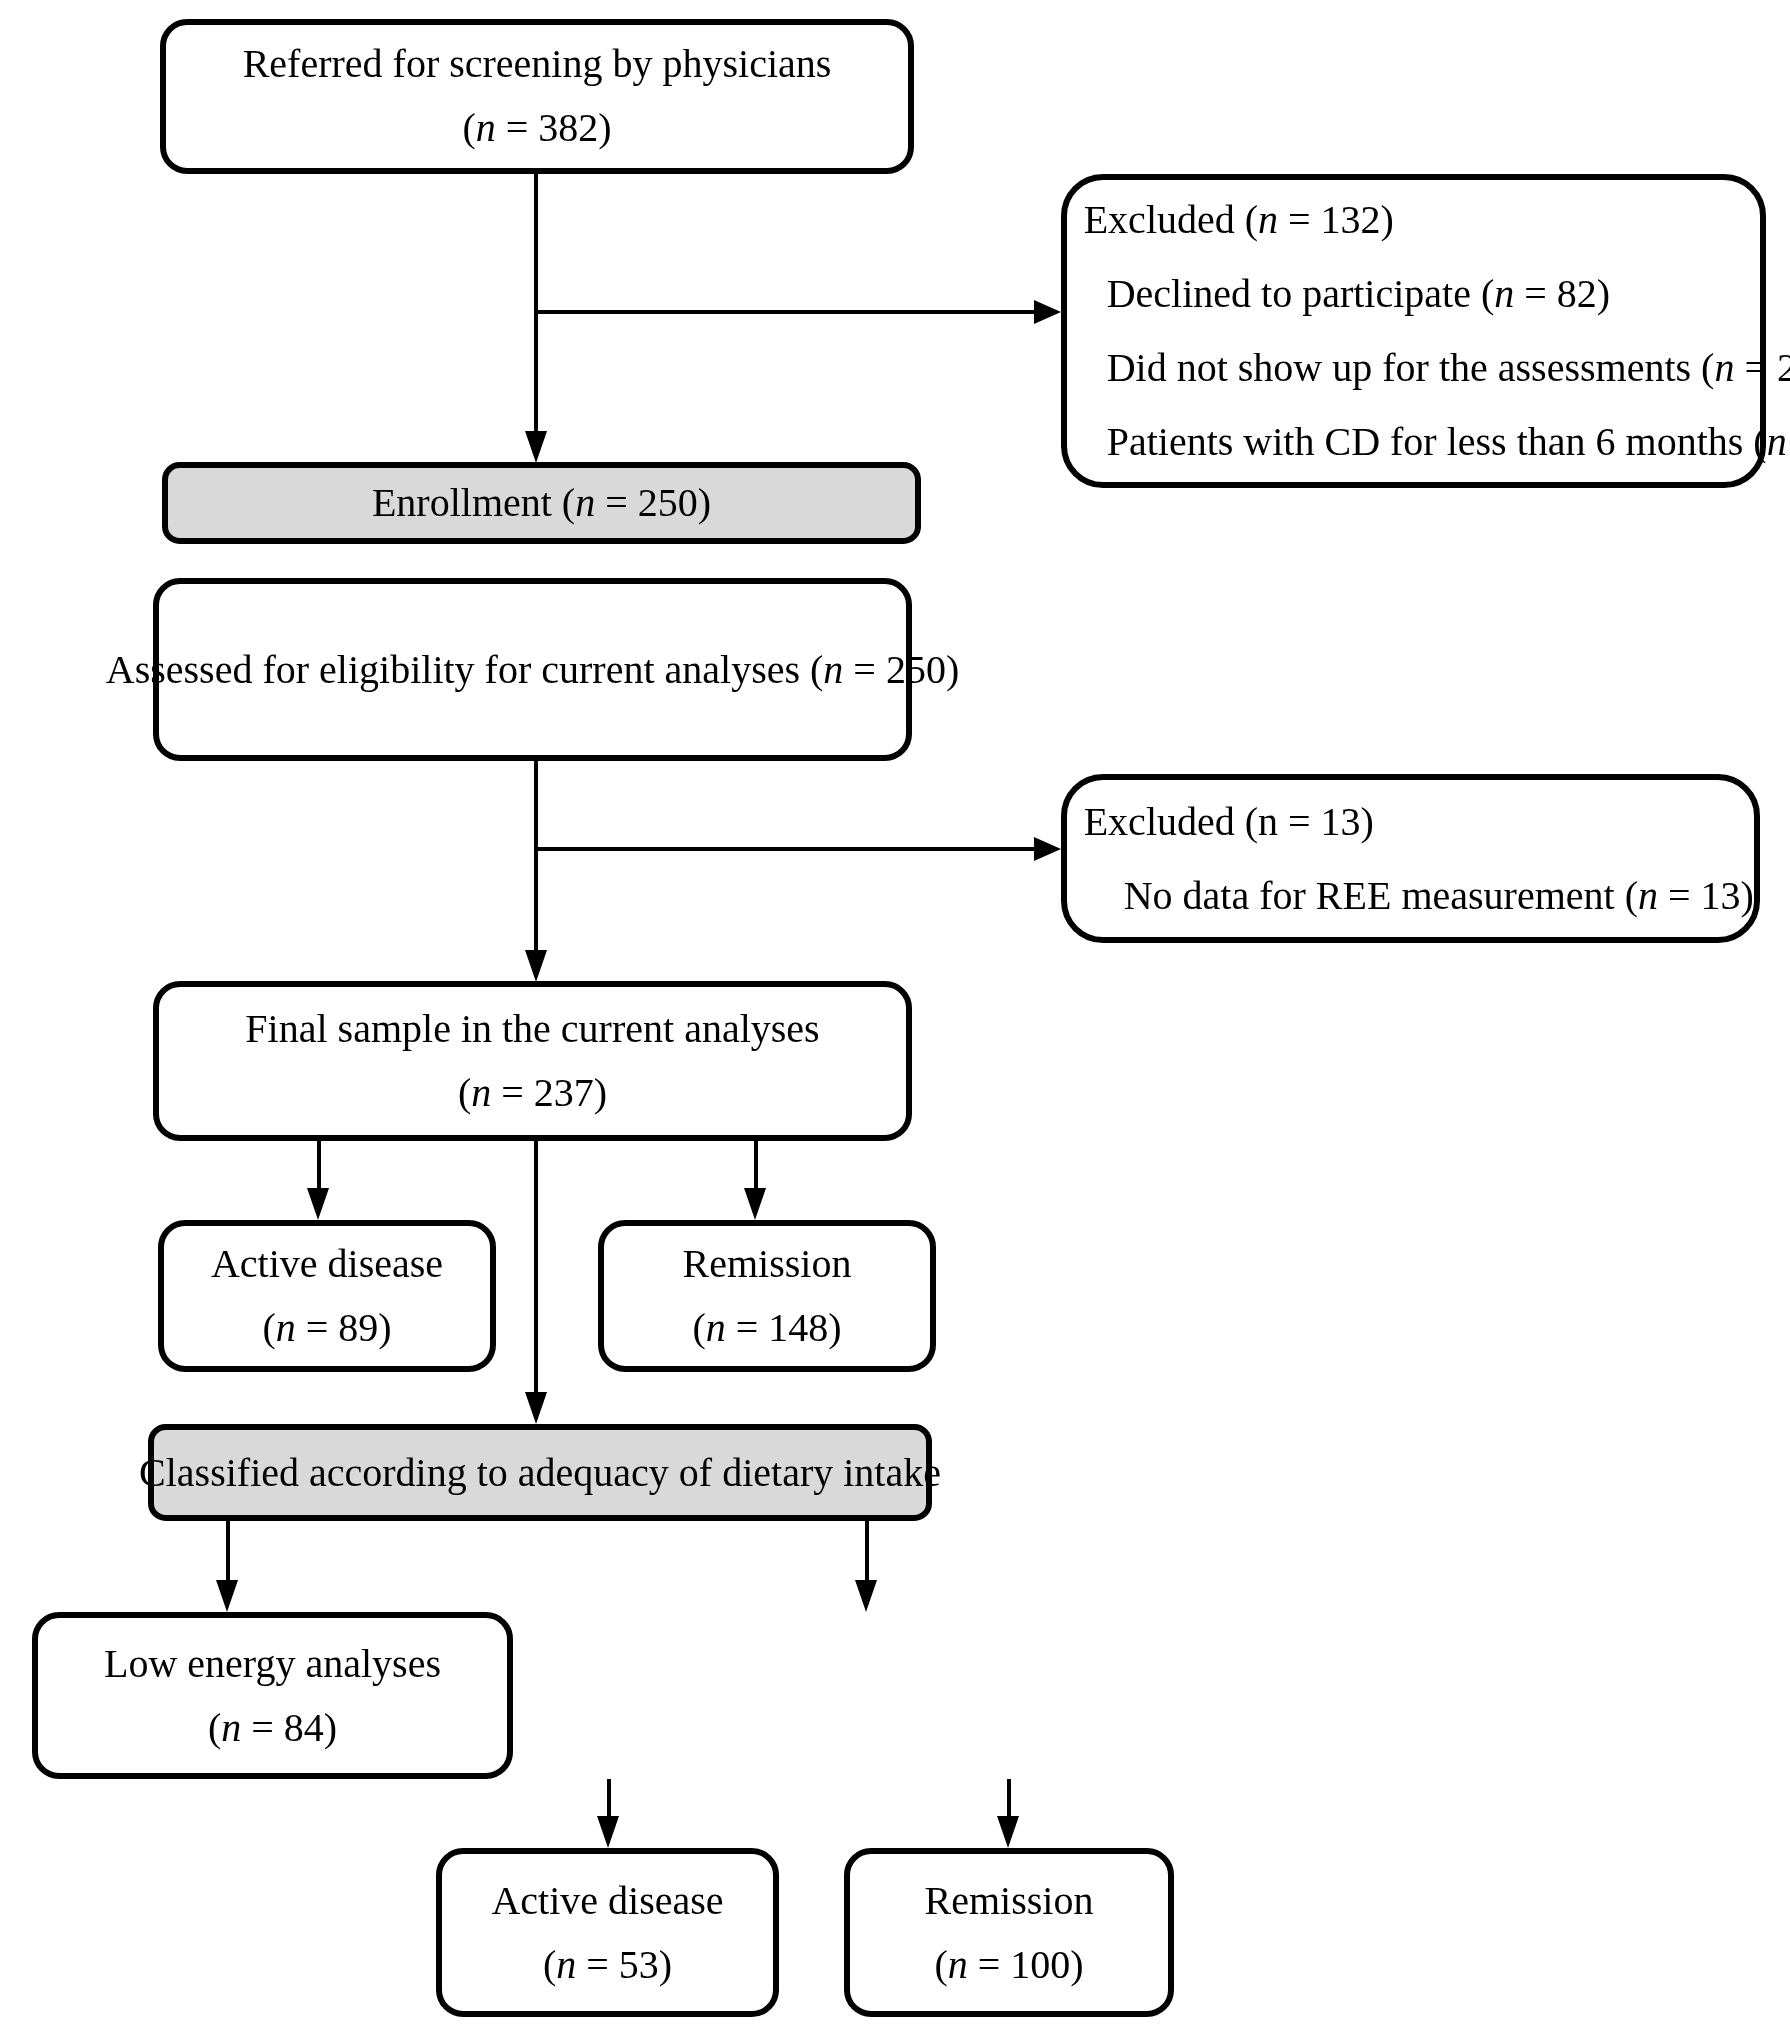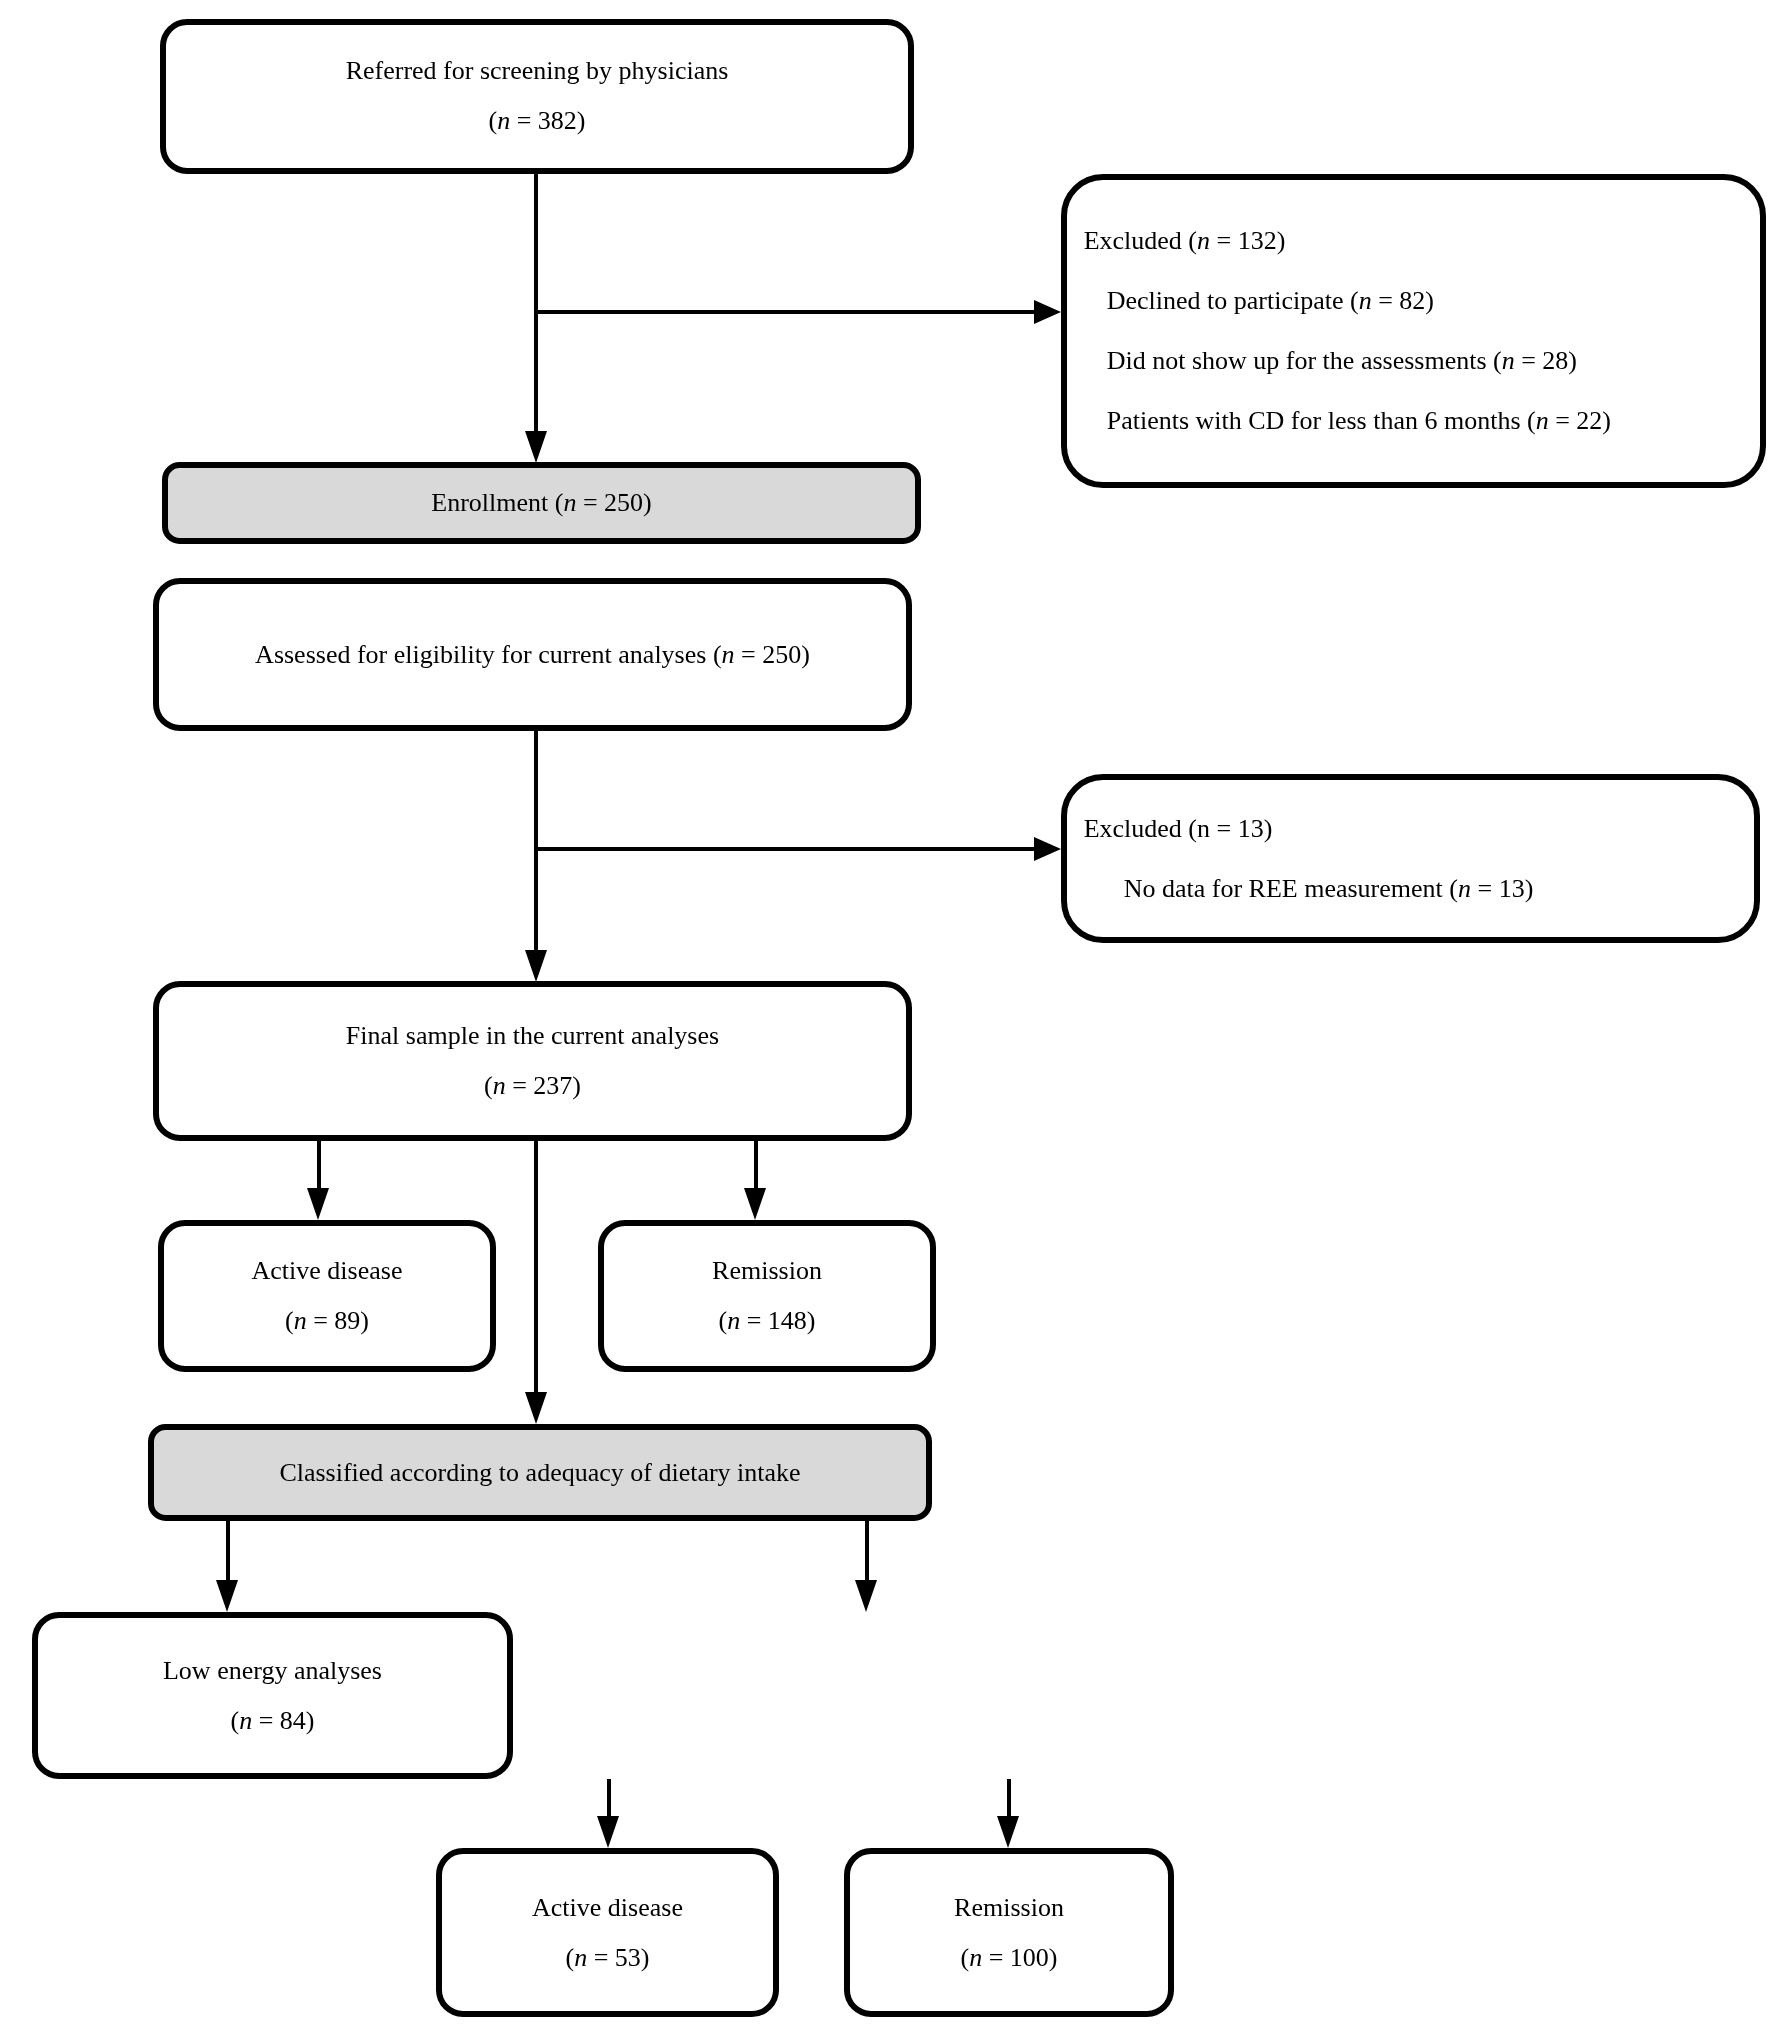--- a/index.html
+++ b/index.html
@@ -19,21 +19,21 @@
     position: absolute;
     box-sizing: border-box;
     background: #ffffff;
     border: 6.2px solid #000000;
     border-radius: 27px;
     display: flex;
     flex-direction: column;
     align-items: center;
     justify-content: center;
     text-align: center;
-    font-size: 26px;
+    font-size: 40px;
     gap: 24px;
   }
   .box.gray {
     background: #d9d9d9;
     border-radius: 17.6px;
   }
   .box.excl {
     border-radius: 42px;
     align-items: flex-start;
     text-align: left;
@@ -110,21 +110,21 @@
     <div class="ln"><span>Excluded (</span><span class="nv">n</span><span> = 132)</span></div>
     <div class="ln indent1"><span>Declined to participate (</span><span class="nv">n</span><span> = 82)</span></div>
     <div class="ln indent1"><span>Did not show up for the assessments (</span><span class="nv">n</span><span> = 28)</span></div>
     <div class="ln indent1"><span>Patients with CD for less than 6 months (</span><span class="nv">n</span><span> = 22)</span></div>
   </div>
 
   <div class="box gray" style="left:162px; top:462px; width:759px; height:82px;">
     <div class="ln"><span>Enrollment (</span><span class="nv">n</span><span> = 250)</span></div>
   </div>
 
-  <div class="box" style="left:153px; top:578px; width:759px; height:153px;">
+  <div class="box" style="left:153px; top:578px; width:759px; height:183px;">
     <div class="ln"><span>Assessed for eligibility for current analyses (</span><span class="nv">n</span><span> = 250)</span></div>
   </div>
 
   <div class="box excl" style="left:1061px; top:774px; width:699px; height:169px;">
     <div class="ln"><span>Excluded (n = 13)</span><span class="nv"></span><span></span></div>
     <div class="ln indent2"><span>No data for REE measurement (</span><span class="nv">n</span><span> = 13)</span></div>
   </div>
 
   <div class="box" style="left:153px; top:981px; width:759px; height:160px;">
     <div class="ln">Final sample in the current analyses</div>

